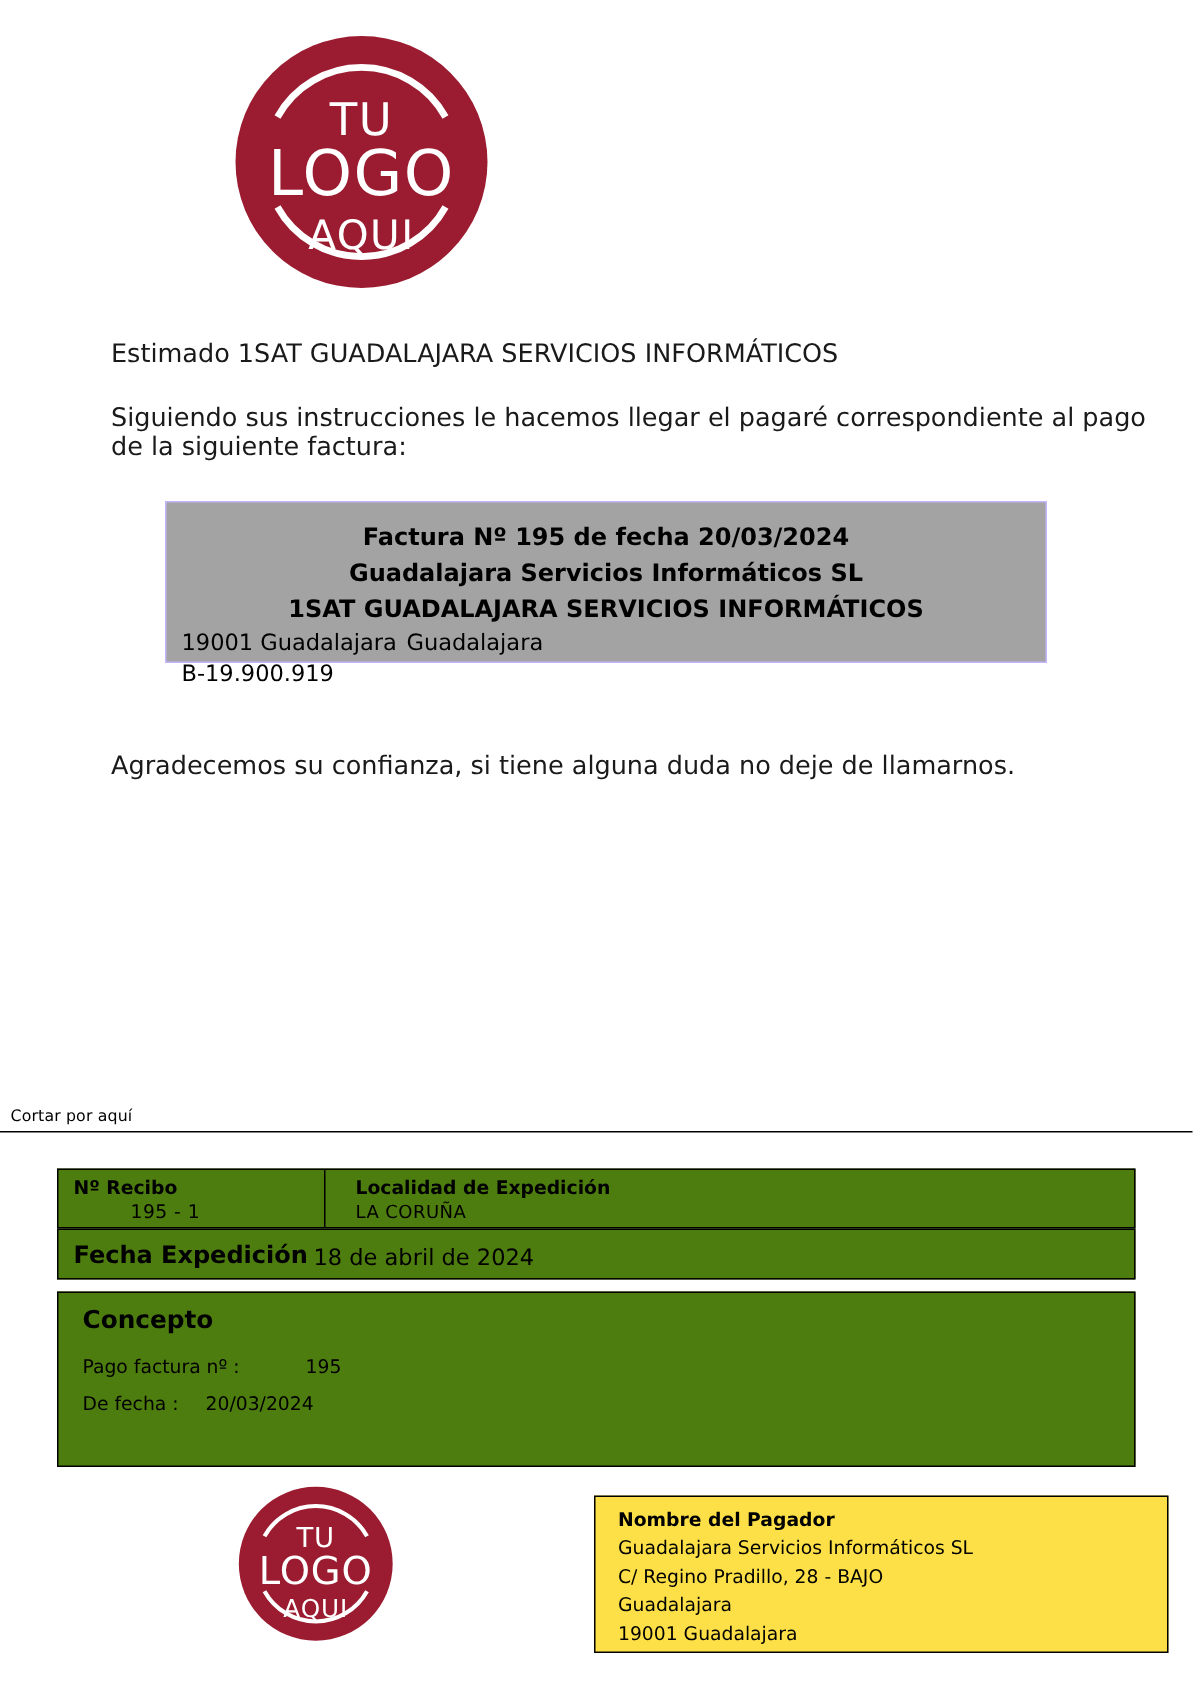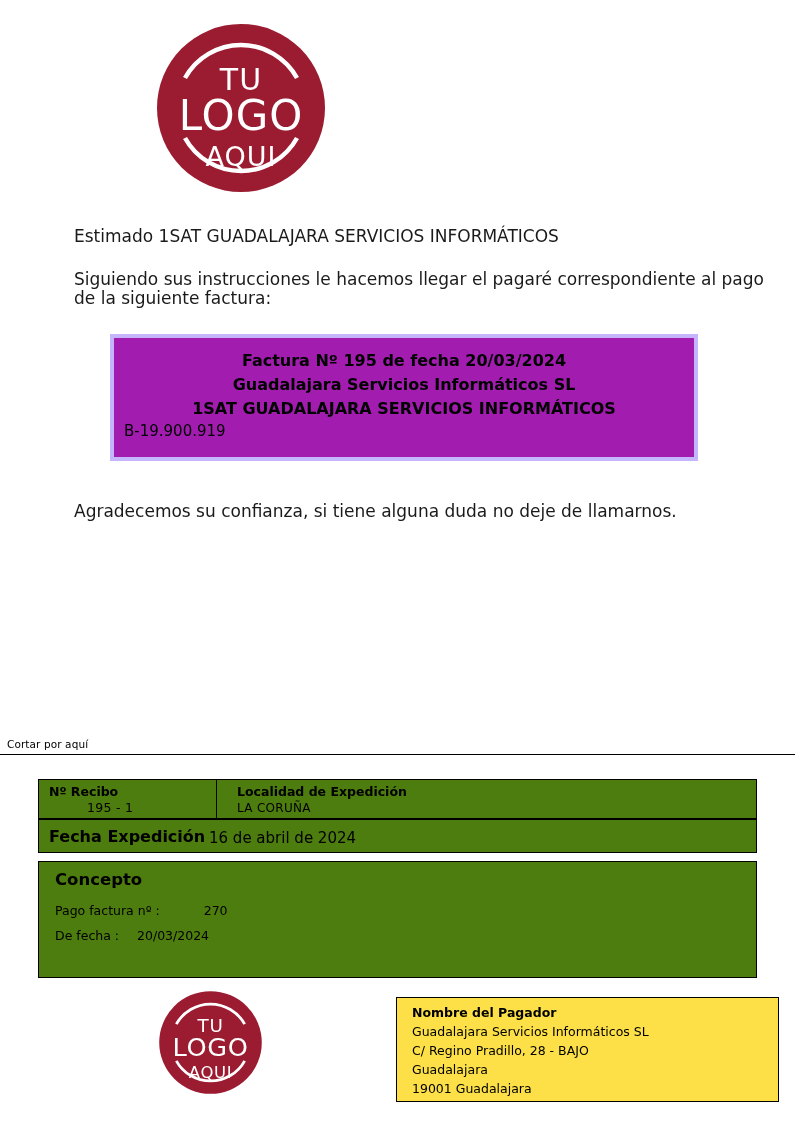--- a/index.html
+++ b/index.html
@@ -35,24 +35,24 @@
   .para1-a  { left: 74px; top: 269px; }
   .para1-b  { left: 74px; top: 288px; }
   .thanks   { left: 74px; top: 501px; }
 
   
   .invoice-box {
     position: absolute;
     left: 110px;
     top: 334px;
     width: 588px;
-    height: 127px;
-    border: 4px solid #c4b5fd;
-    box-sizing: border-box;
-    background: #a21caf;
+    height: 108px;
+    border: 1px solid #c4b5fd;
+    box-sizing: border-box;
+    background: #a3a3a3;
   }
   .inv-center {
     text-align: center;
     font-weight: bold;
     font-size: 16px;
     line-height: 24px;
     white-space: nowrap;
   }
   .inv-center.l1 { margin-top: 11px; }
   .inv-left {
@@ -201,20 +201,23 @@
 
 <div class="letter-line greeting">Estimado  1SAT GUADALAJARA SERVICIOS INFORMÁTICOS</div>
 
 <div class="letter-line para1-a">Siguiendo sus instrucciones le hacemos llegar el pagaré correspondiente al pago</div>
 <div class="letter-line para1-b">de la siguiente factura:</div>
 
 <div class="invoice-box">
   <div class="inv-center l1">Factura Nº 195 de fecha 20/03/2024</div>
   <div class="inv-center">Guadalajara Servicios Informáticos SL</div>
   <div class="inv-center">1SAT GUADALAJARA SERVICIOS INFORMÁTICOS</div>
+  <div class="inv-left">
+    <span class="col2">19001 Guadalajara</span><span>Guadalajara</span>
+  </div>
   <div class="inv-left">B-19.900.919</div>
 </div>
 
 <div class="letter-line thanks">Agradecemos su confianza, si tiene alguna duda no deje de llamarnos.</div>
 
 <div class="cut-label">Cortar por aquí</div>
 <div class="cut-rule"></div>
 
 <div class="stub-row row-1">
   <div class="cell c-recibo">
@@ -223,28 +226,28 @@
   </div>
   <div class="cell c-localidad div-left">
     <span class="lbl-bold">Localidad de Expedición</span>
     <span class="val-sm">LA CORUÑA</span>
   </div>
 </div>
 
 <div class="stub-row row-2">
   <div class="cell c-fexp">
     <span class="lbl-bold">Fecha Expedición</span>
-    <span class="dval">16 de abril de 2024</span>
+    <span class="dval">18 de abril de 2024</span>
   </div>
 </div>
 
 <div class="stub-row row-3">
   <div class="concepto-title">Concepto</div>
   <div class="concepto-line l1">
-    <span class="k">Pago factura nº :</span><span class="v">270</span>
+    <span class="k">Pago factura nº :</span><span class="v">195</span>
   </div>
   <div class="concepto-line l2">
     <span class="k">De fecha :</span><span class="v">20/03/2024</span>
   </div>
 </div>
 
 <div class="logo-wrap bottom">
   <svg class="logo-svg" viewBox="0 0 172 172">
     <circle cx="86" cy="86" r="84" fill="#9B1B30"></circle>
     <path d="M 30 56 A 64 64 0 0 1 142 56" fill="none" stroke="#ffffff" stroke-width="4.5"></path>

